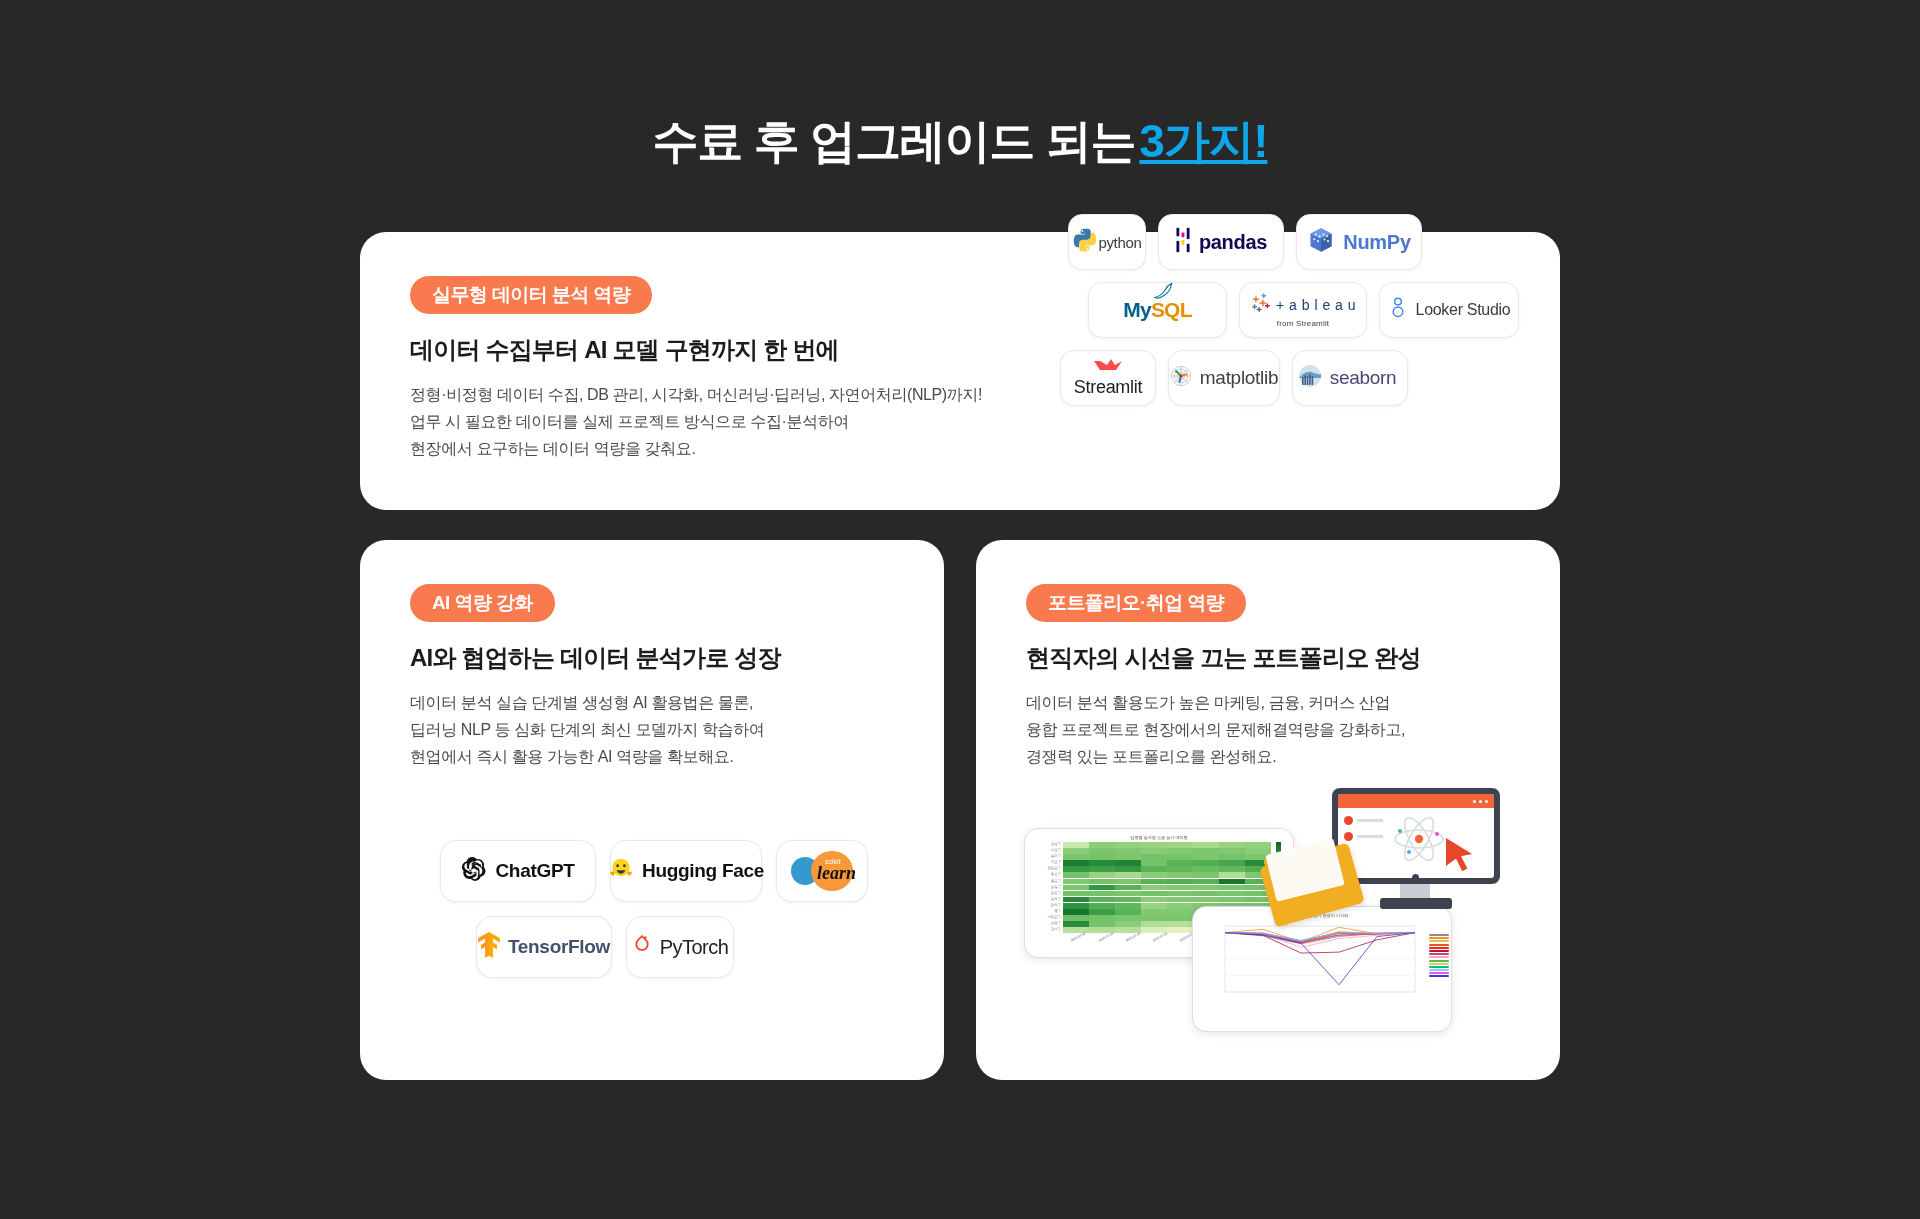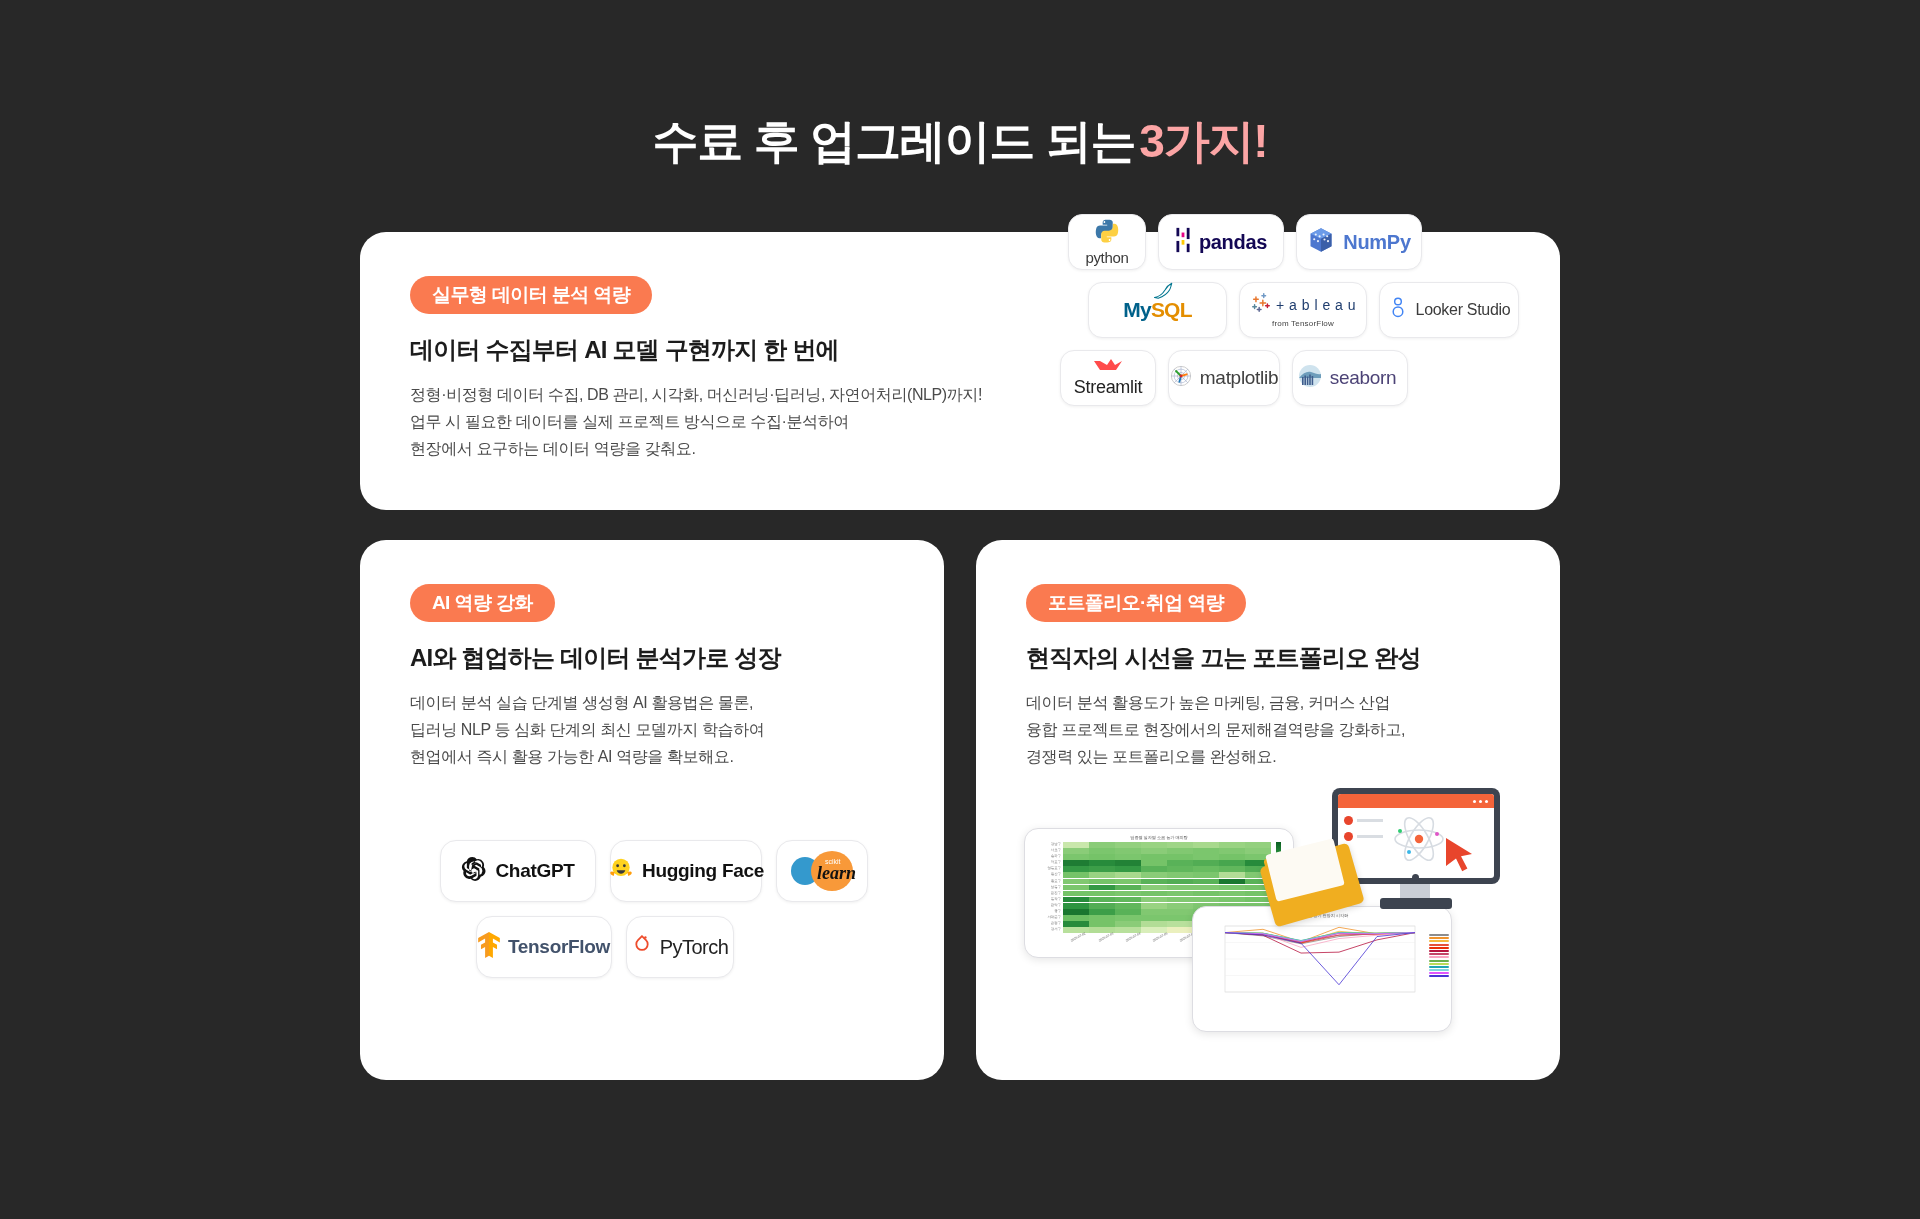--- a/index.html
+++ b/index.html
@@ -31,21 +31,21 @@
     left: 0;
     width: 1920px;
     text-align: center;
     font-size: 46px;
     font-weight: 800;
     letter-spacing: -1.2px;
     line-height: 1.2;
     white-space: nowrap;
   }
   .section-title .t-main { color: #ffffff; }
-  .section-title .t-accent { color: #fca5a5; margin-left: 4px; }
+  .section-title .t-accent { color: #0ea5e9; margin-left: 4px; text-decoration: underline; }
 
   
   .cards {
     position: absolute;
     top: 232px;
     left: 360px;
     width: 1200px;
   }
 
   .card {
@@ -129,21 +129,21 @@
     position: absolute;
     top: -18px;
     left: 700px;
     width: 470px;
   }
   .tech-row { display: flex; gap: 12px; margin-bottom: 12px; }
   .tech-row.r1 { justify-content: flex-start; padding-left: 8px; }
   .tech-row.r2 { justify-content: flex-start; padding-left: 28px; }
   .tech-row.r3 { justify-content: flex-start; padding-left: 0px; }
 
-  .chip-python  { width: 78px; flex-direction: column; gap: 0; }
+  .chip-python  { width: 78px; flex-direction: row; gap: 0; }
   .chip-python .chip-label { font-size: 15px; color: #3b3b3b; margin-top: 1px; }
 
   .chip-pandas { width: 126px; }
   .chip-pandas .chip-label { color: #130754; font-weight: 600; font-size: 20px; }
 
   .chip-numpy { width: 126px; }
   .chip-numpy .chip-label { color: #4D77CF; font-weight: 600; font-size: 20px; }
 
   .chip-mysql { width: 139px; }
   .chip-looker { width: 140px; }
@@ -402,21 +402,21 @@
                     <path d="M13 4h4M15 2v4" stroke="#7099C5"></path>
                     <path d="M3 16h4M5 14v4" stroke="#59879B"></path>
                     <path d="M11 12h6M14 9v6" stroke="#E8762D"></path>
                     <path d="M17 15h4M19 13v4" stroke="#C72035"></path>
                     <path d="M8 19h4M10 17v4" stroke="#5B6591"></path>
                   </g>
                 </svg>
               </span>
               <span class="chip-label" style="color:#1F3D6E;font-size:14px;letter-spacing:0.5px;">+ a b l e a u</span>
             </span>
-            <span style="font-size:8px;color:#444;letter-spacing:0.2px;">from TensorFlow</span>
+            <span style="font-size:8px;color:#444;letter-spacing:0.2px;">from Streamlit</span>
           </div>
 
           <div class="chip chip-looker">
             <span>
               <svg width="20" height="24" viewBox="0 0 20 26" aria-hidden="true">
                 <circle cx="10" cy="6" r="3.6" fill="none" stroke="#4285F4" stroke-width="1.6"></circle>
                 <circle cx="10" cy="17" r="5.2" fill="none" stroke="#4285F4" stroke-width="1.6"></circle>
               </svg>
             </span>
             <span class="chip-label">Looker Studio</span>

